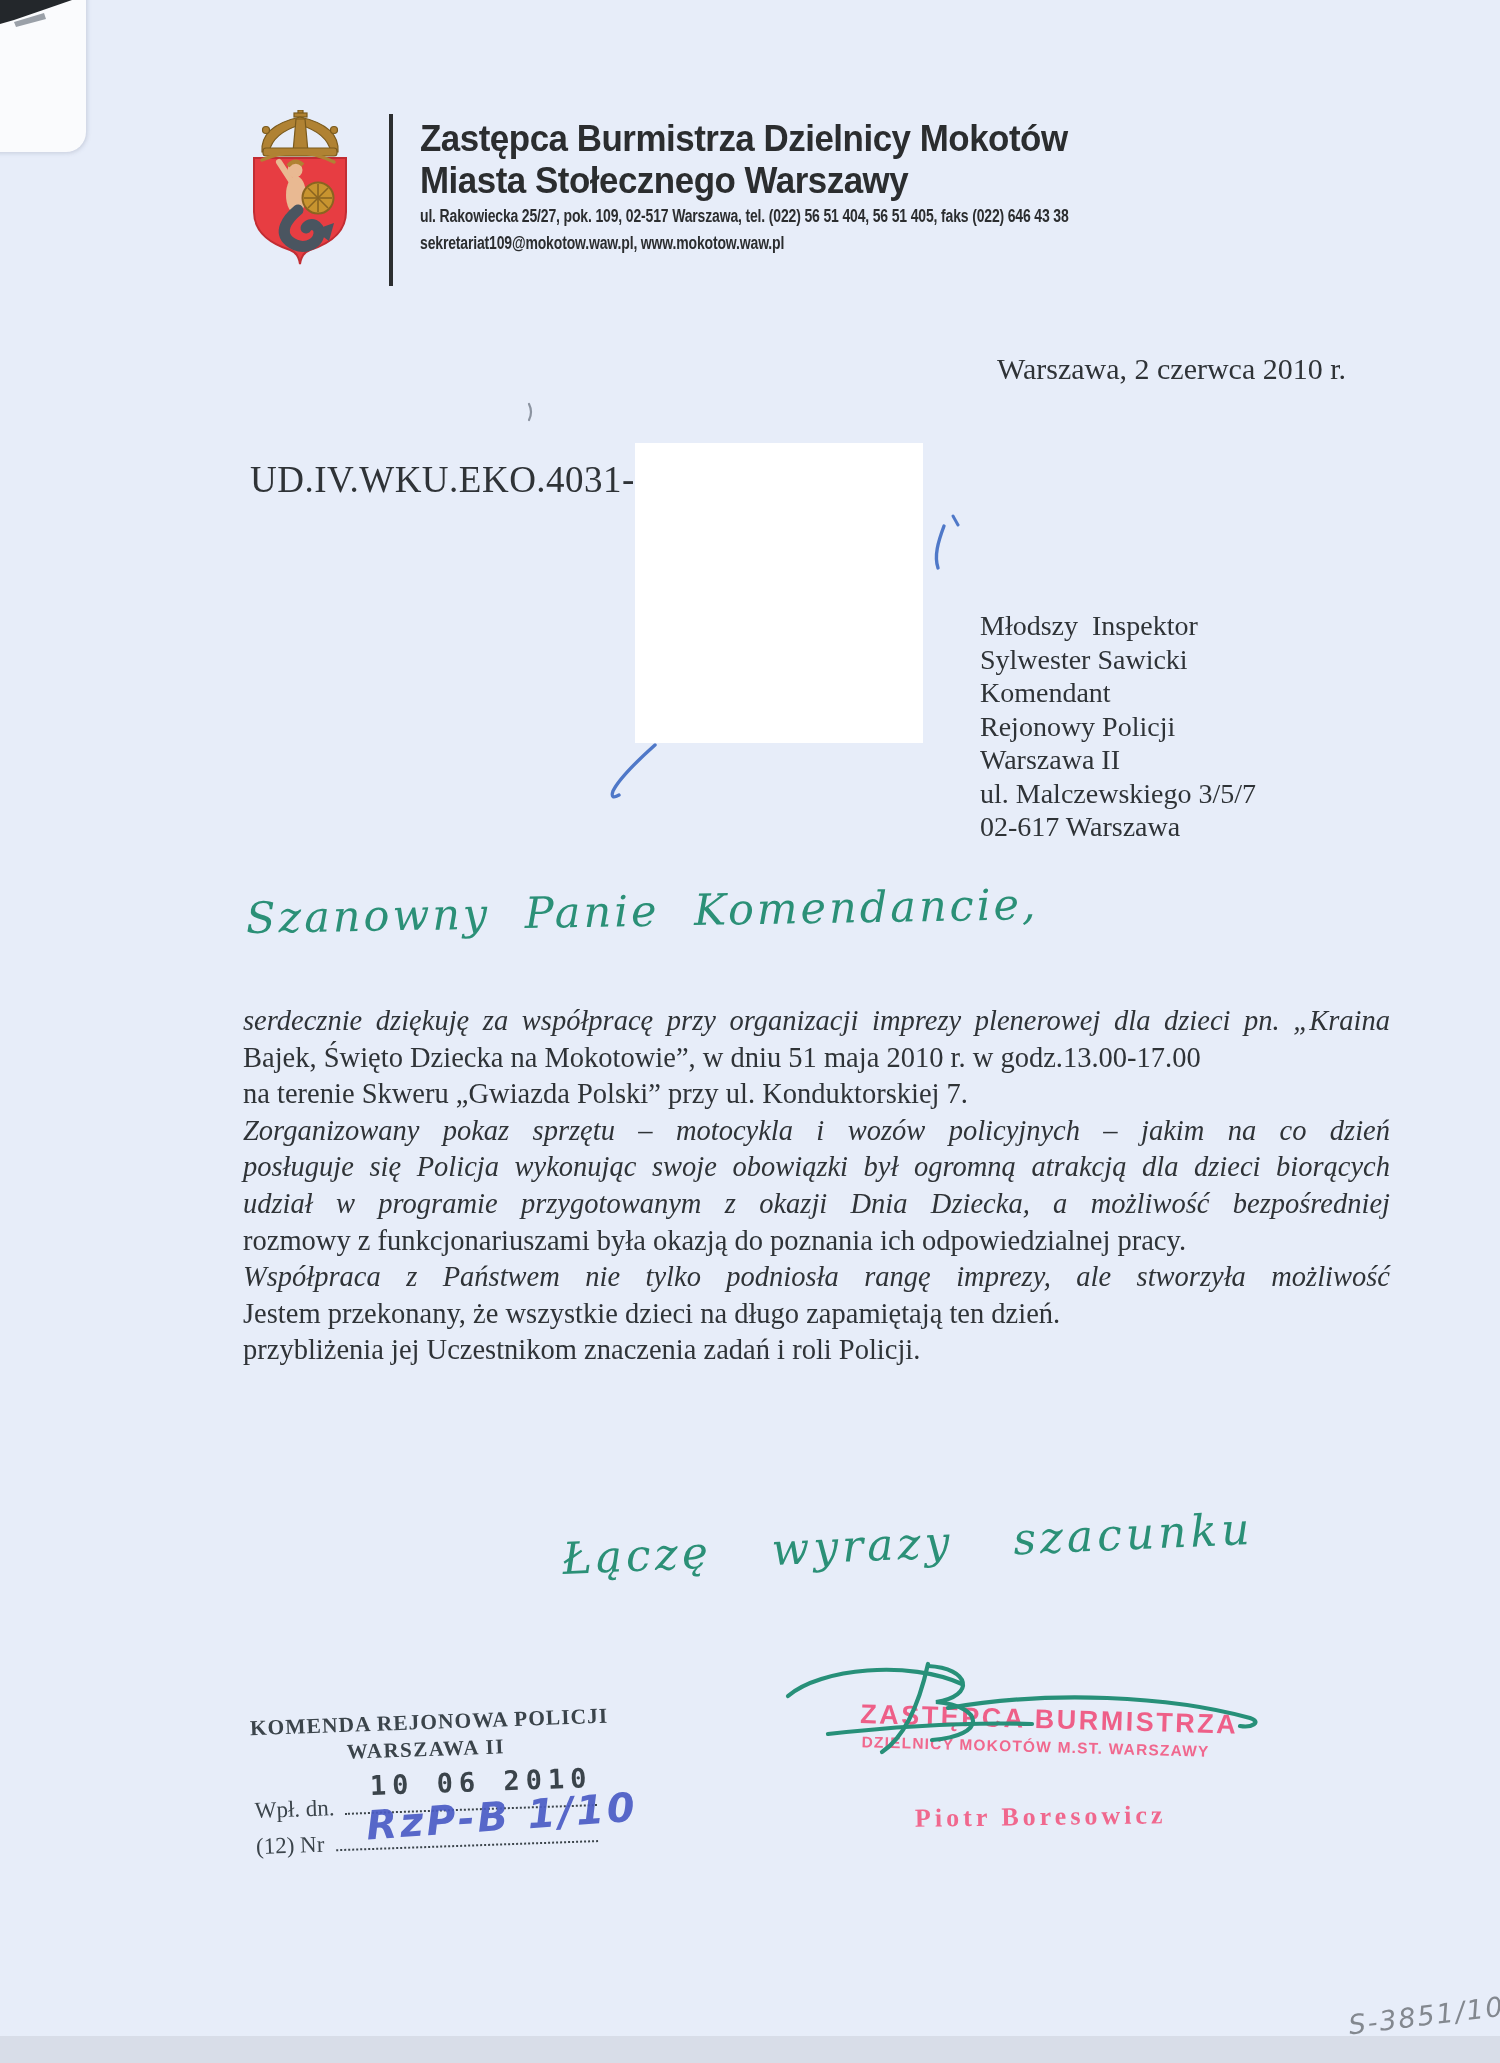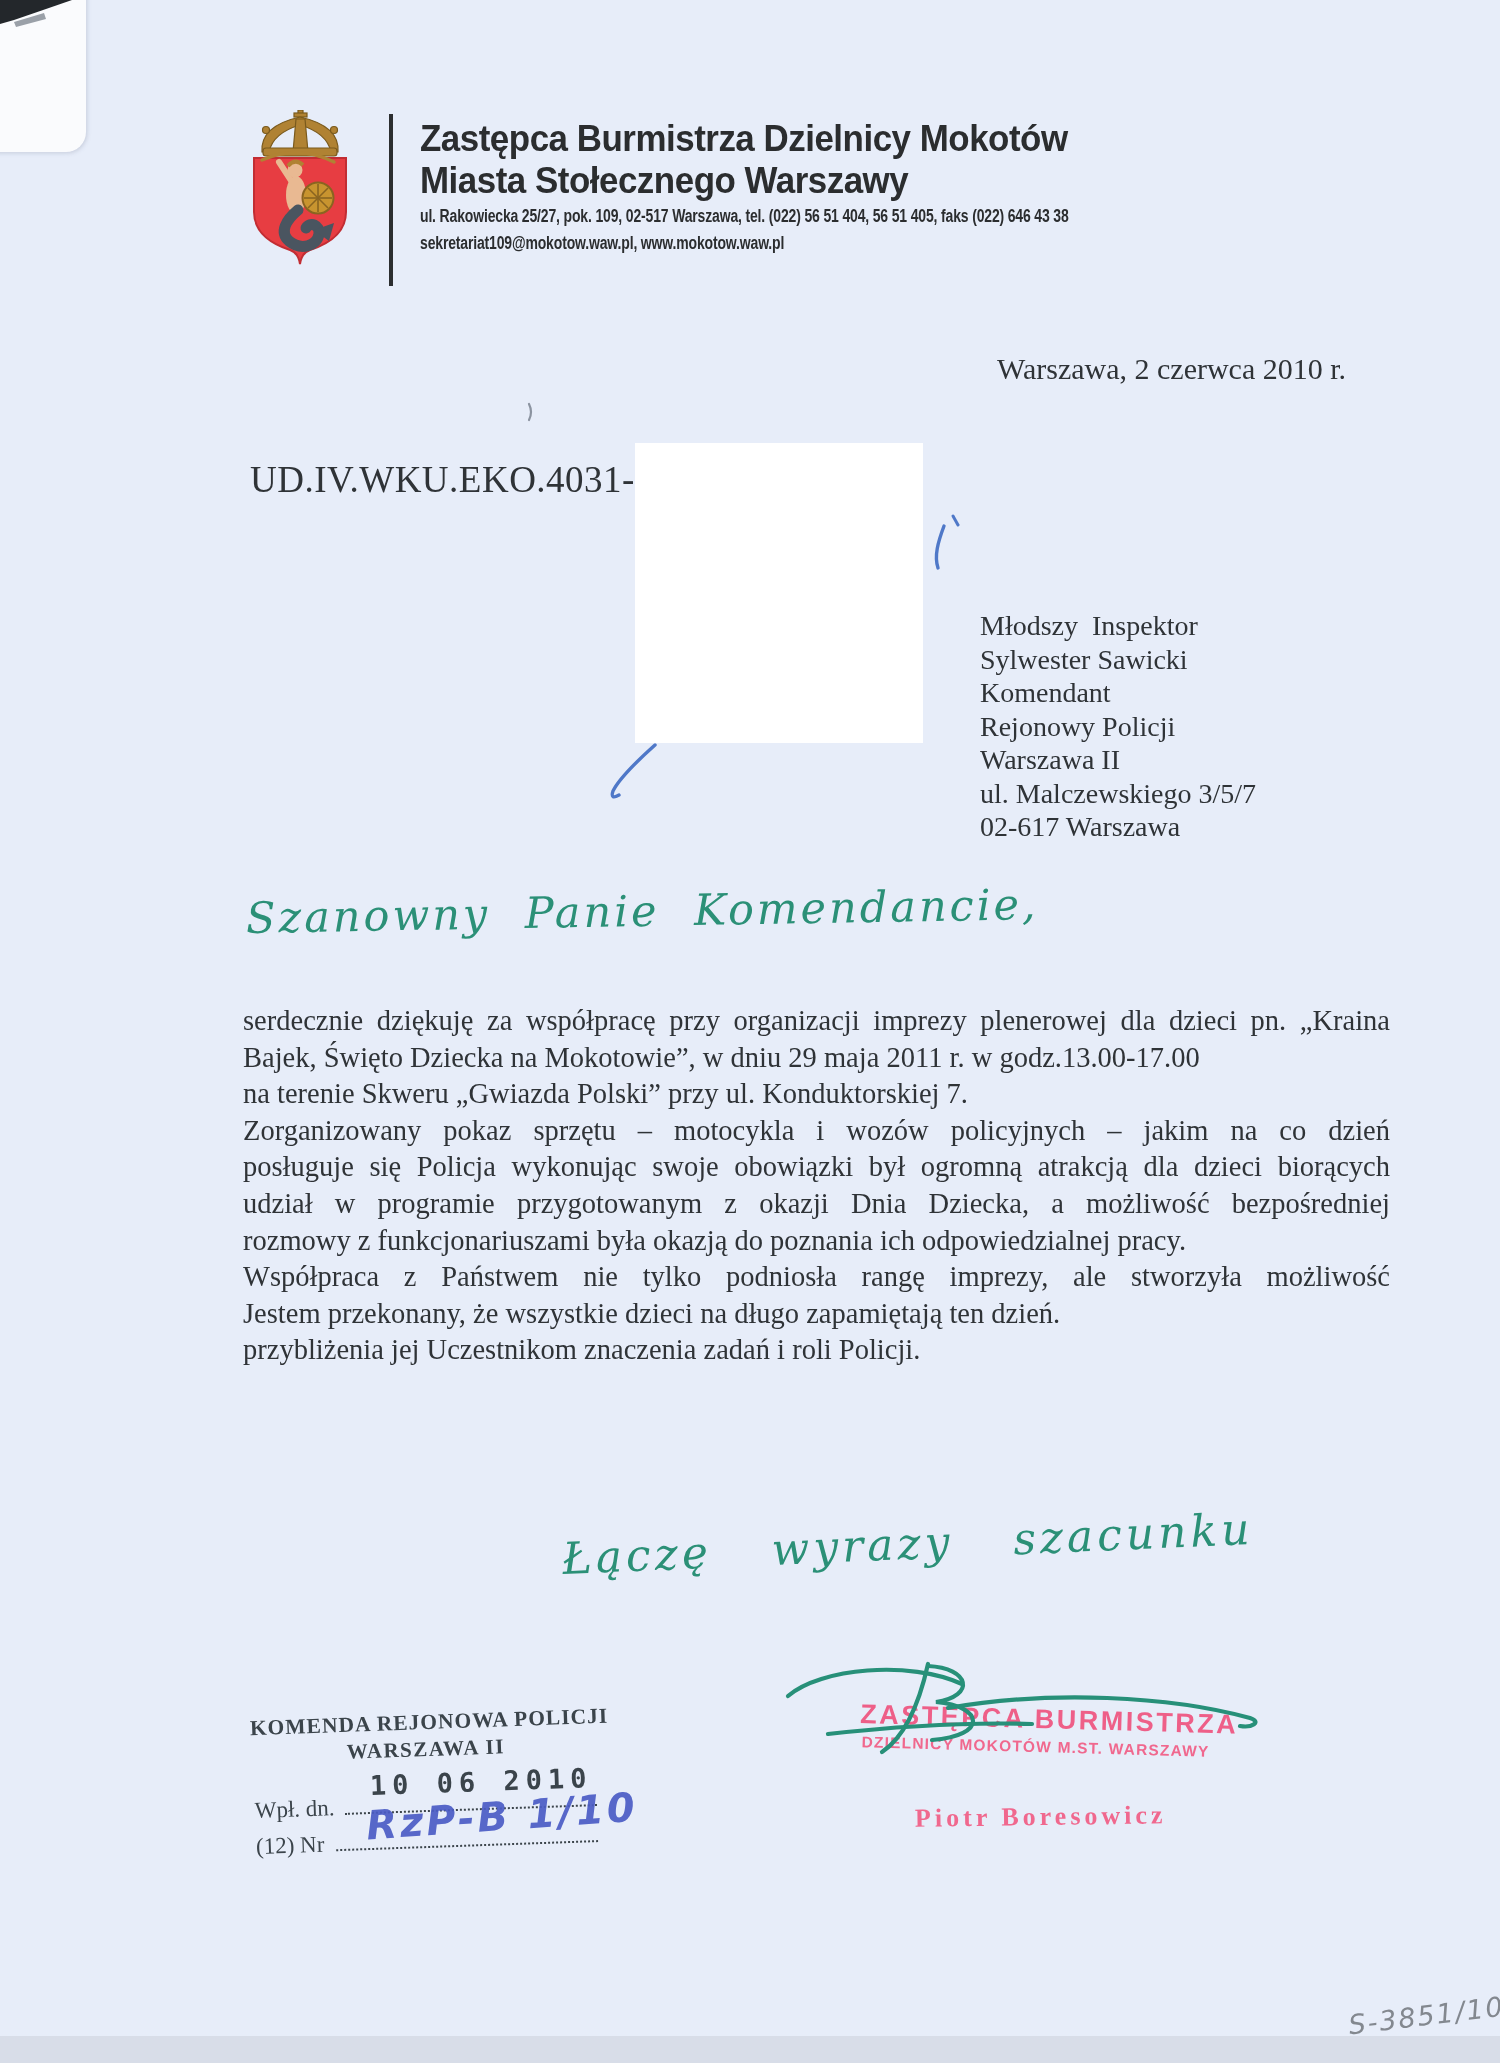--- a/index.html
+++ b/index.html
@@ -29,21 +29,21 @@
   .lh-title{font-size:36px;line-height:42px;letter-spacing:-.5px;transform:scaleX(.97);transform-origin:0 0;white-space:nowrap;}
   .lh-addr{font-size:17.5px;line-height:25px;letter-spacing:-.2px;transform:scaleX(.8);transform-origin:0 0;white-space:nowrap;margin-top:2px;}
   
   .date-line{position:absolute;left:997px;top:352px;font-size:30px;white-space:nowrap;}
   .ref-number{position:absolute;left:250px;top:458px;font-size:37px;letter-spacing:.5px;white-space:nowrap;}
   .redaction{position:absolute;left:635px;top:443px;width:288px;height:300px;background:#ffffff;}
   .recipient{position:absolute;left:980px;top:609px;font-size:28px;line-height:33.5px;}
   .recipient div{white-space:pre;}
   .body-text{position:absolute;left:243px;top:1003px;width:1147px;font-size:28.5px;line-height:36.6px;}
   .bl{white-space:normal;}
-  .bl.just{text-align:justify;text-align-last:justify;}
+  .bl.just{text-align:justify;text-align-last:justify;font-style:italic;}
   
   .hand-green{font-family:"DejaVu Serif",serif;font-style:italic;color:#2b9077;}
   .salutation{position:absolute;left:246px;top:886px;font-size:43px;letter-spacing:3px;word-spacing:18px;transform:rotate(-1deg);white-space:nowrap;}
   .closing{position:absolute;left:562px;top:1518px;font-size:44px;letter-spacing:4px;word-spacing:42px;transform:rotate(-2.5deg);white-space:nowrap;}
   .signature-svg{position:absolute;left:770px;top:1652px;z-index:3;}
   
   .deputy-stamp{
     position:absolute;left:860px;top:1704px;width:352px;z-index:2;
     color:#ee5f88;font-family:"Liberation Sans",sans-serif;font-weight:bold;text-align:center;
     transform:rotate(1.6deg);
@@ -144,21 +144,21 @@
     <div>Rejonowy Policji</div>
     <div>Warszawa II</div>
     <div>ul. Malczewskiego 3/5/7</div>
     <div>02-617 Warszawa</div>
   </div>
 
   <div class="salutation hand-green">Szanowny Panie Komendancie,</div>
 
   <div class="body-text">
     <div class="bl just">serdecznie dziękuję za współpracę przy organizacji imprezy plenerowej dla dzieci pn. „Kraina</div>
-    <div class="bl">Bajek, Święto Dziecka na Mokotowie”, w dniu 29 maja 2011 r. w godz.13.00-17.00</div>
+    <div class="bl">Bajek, Święto Dziecka na Mokotowie”, w dniu 51 maja 2010 r. w godz.13.00-17.00</div>
     <div class="bl">na terenie Skweru „Gwiazda Polski” przy ul. Konduktorskiej 7.</div>
     <div class="bl just">Zorganizowany pokaz sprzętu – motocykla i wozów policyjnych – jakim na co dzień</div>
     <div class="bl just">posługuje się Policja wykonując swoje obowiązki był ogromną atrakcją dla dzieci biorących</div>
     <div class="bl just">udział w programie przygotowanym z okazji Dnia Dziecka, a możliwość bezpośredniej</div>
     <div class="bl">rozmowy z funkcjonariuszami była okazją do poznania ich odpowiedzialnej pracy.</div>
     <div class="bl just">Współpraca z Państwem nie tylko podniosła rangę imprezy, ale stworzyła możliwość</div>
     <div class="bl">Jestem przekonany, że wszystkie dzieci na długo zapamiętają ten dzień.</div>
     <div class="bl">przybliżenia jej Uczestnikom znaczenia zadań i roli Policji.</div>
   </div>
 

